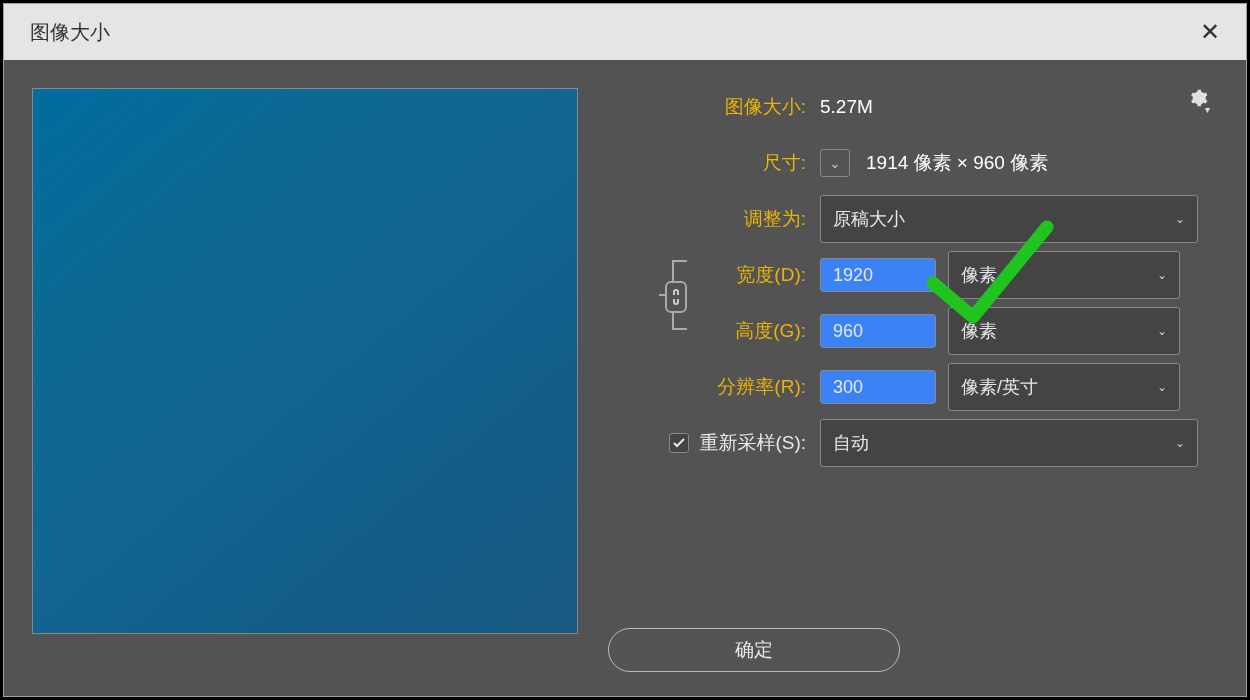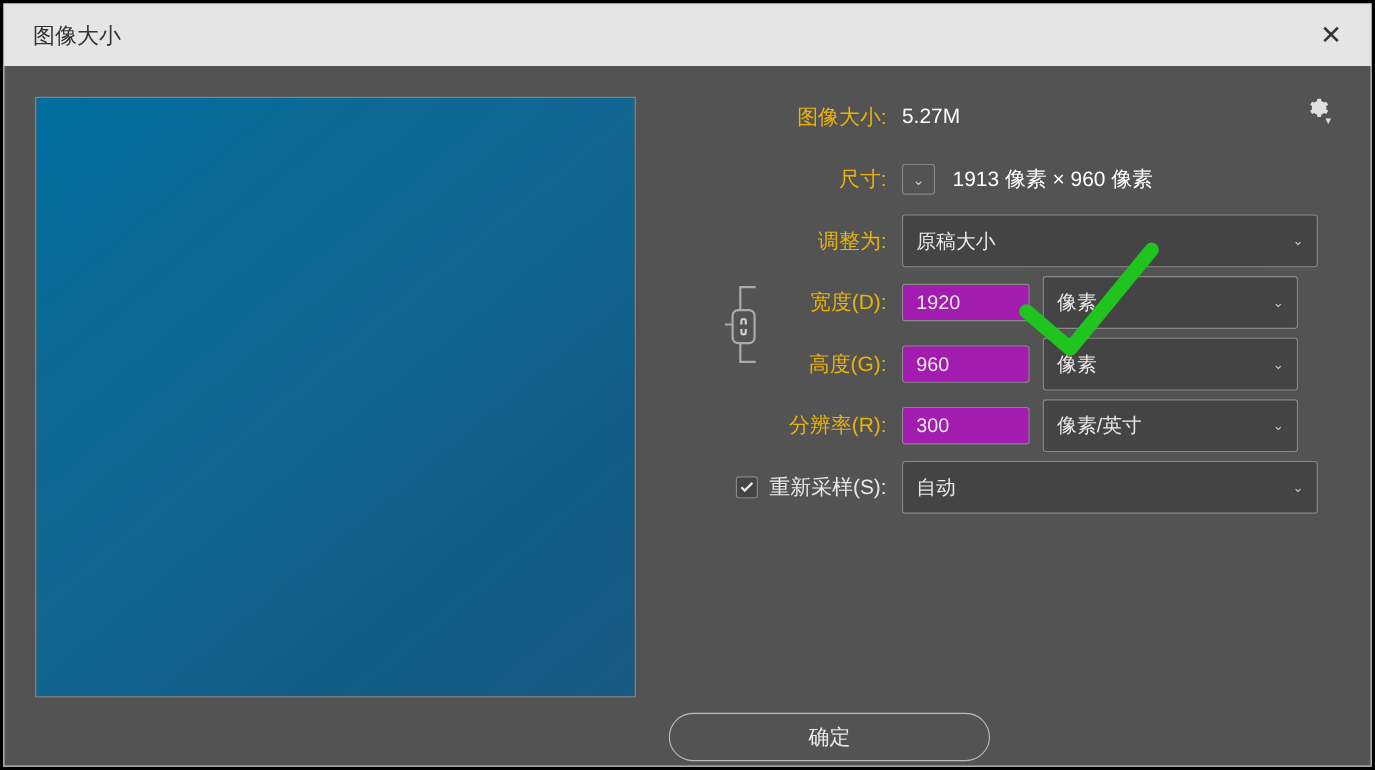--- a/index.html
+++ b/index.html
@@ -112,21 +112,21 @@
     cursor: pointer;
     position: relative;
   }
   .select-wide { width: 378px; }
   .select-mid { width: 232px; margin-left: 12px; }
   .select .chev {
     font-size: 12px;
     color: #ccc;
   }
   .input {
-    background: #a21caf;
+    background: #3b82f6;
     border: 1px solid #888;
     border-radius: 3px;
     height: 34px;
     width: 116px;
     color: #e8e8e8;
     font-size: 18px;
     padding: 0 12px;
   }
   .link-bracket {
     position: absolute;
@@ -166,21 +166,21 @@
   .checkbox svg { width: 14px; height: 14px; }
   .checkbox-row {
     display: flex;
     align-items: center;
     justify-content: flex-end;
     width: 212px;
     padding-right: 14px;
   }
   .button-row {
     position: absolute;
-    bottom: 4px;
+    bottom: 24px;
     left: 604px;
     display: flex;
     gap: 22px;
   }
   .btn {
     width: 292px;
     height: 44px;
     border: 1.5px solid #bbb;
     border-radius: 22px;
     background: transparent;
@@ -223,21 +223,21 @@
       <div class="row">
         <div class="label">图像大小:</div>
         <span class="value-text">5.27M</span>
       </div>
 
       <div class="row">
         <div class="label">尺寸:</div>
         <div class="dim-dropdown">
           <span class="dim-chevron">⌄</span>
         </div>
-        <span class="value-text">1913 像素 × 960 像素</span>
+        <span class="value-text">1914 像素 × 960 像素</span>
       </div>
 
       <div class="row">
         <div class="label">调整为:</div>
         <div class="select select-wide">
           <span>原稿大小</span>
           <span class="chev">⌄</span>
         </div>
       </div>
 

